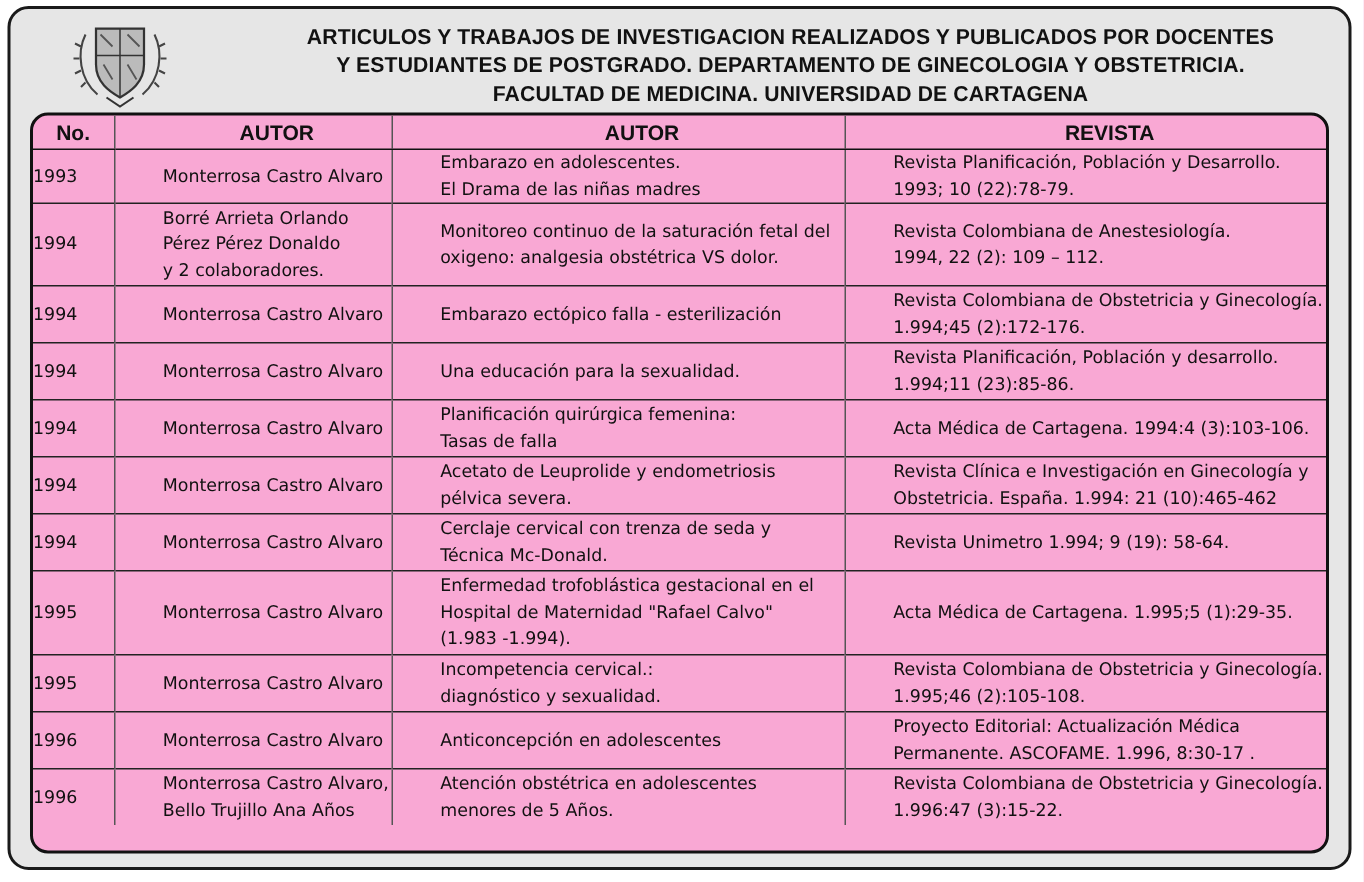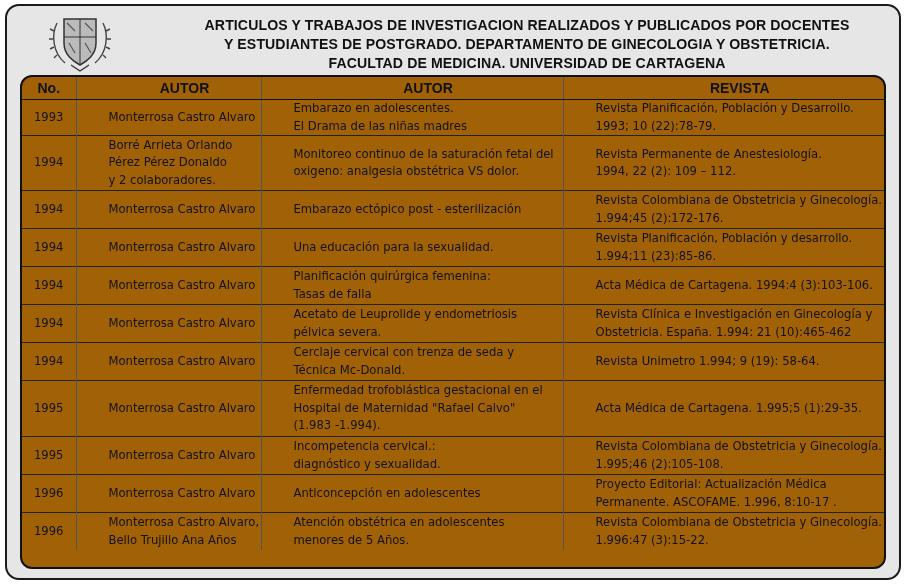--- a/index.html
+++ b/index.html
@@ -10,27 +10,27 @@
   }
   .crest { position:absolute; left:40px; top:7px; width:66px; height:60px; }
   .heading {
     position:absolute; left:150px; top:10px; width:740px; text-align:center;
     font-family:"Liberation Sans", sans-serif; font-weight:bold; font-size:14.4px; line-height:19px; color:#111;
     transform:scaleX(0.98); transform-origin:center top; letter-spacing:0.1px;
   }
   .heading div { white-space:nowrap; }
   .table-wrap {
     position:absolute; left:20px; top:75px; width:866px; height:494px;
-    background:#a16207; border:2px solid #111; border-radius:12px; box-sizing:border-box; overflow:hidden;
+    background:#f9a8d4; border:2px solid #111; border-radius:12px; box-sizing:border-box; overflow:hidden;
   }
   table { border-collapse:collapse; width:100%; table-layout:fixed; font-family:"DejaVu Sans", sans-serif; font-size:11.6px; color:#111; }
   th { font-family:"Liberation Sans", sans-serif; font-weight:bold; font-size:14px; height:22px; border-bottom:1.5px solid #111; text-align:center; padding:0; }
   td { border-top:1.5px solid #222; padding:0 0 0 12px; line-height:17.5px; vertical-align:middle; white-space:nowrap; }
   th + th, td + td { border-left:1.5px solid #555;padding-left:32px; }
-  td.num { text-align:center; padding:0; }
+  td.num { padding:0; }
   td.author { }
   tr.r1 td { height:35px; } tr.r2 td { height:54px; }
   tr.r3 td, tr.r4 td, tr.r5 td, tr.r6 td, tr.r7 td, tr.r9 td, tr.r10 td, tr.r11 td { height:37px; }
   tr.r8 td { height:55px; }
   .line { display:block; }
 </style>
 </head>
 <body>
 
 <div class="frame">
@@ -91,31 +91,31 @@
         <td class="author">
             <span class="line">Borré Arrieta Orlando</span>
             <span class="line">Pérez Pérez Donaldo</span>
             <span class="line">y 2 colaboradores.</span>
           </td>
         <td>
             <span class="line">Monitoreo continuo de la saturación fetal del</span>
             <span class="line">oxigeno: analgesia obstétrica VS dolor.</span>
           </td>
         <td>
-            <span class="line">Revista Permanente de Anestesiología.</span>
+            <span class="line">Revista Colombiana de Anestesiología.</span>
             <span class="line">1994, 22 (2): 109 – 112.</span>
           </td>
       </tr>
       <tr class="r3">
         <td class="num">1994</td>
         <td class="author">
             <span class="line">Monterrosa Castro Alvaro</span>
           </td>
         <td>
-            <span class="line">Embarazo ectópico   post - esterilización</span>
+            <span class="line">Embarazo ectópico   falla - esterilización</span>
           </td>
         <td>
             <span class="line">Revista Colombiana de Obstetricia y Ginecología.</span>
             <span class="line">1.994;45 (2):172-176.</span>
           </td>
       </tr>
       <tr class="r4">
         <td class="num">1994</td>
         <td class="author">
             <span class="line">Monterrosa Castro Alvaro</span>
@@ -199,21 +199,21 @@
       <tr class="r10">
         <td class="num">1996</td>
         <td class="author">
             <span class="line">Monterrosa Castro Alvaro</span>
           </td>
         <td>
             <span class="line">Anticoncepción en adolescentes</span>
           </td>
         <td>
             <span class="line">Proyecto Editorial: Actualización Médica</span>
-            <span class="line">Permanente. ASCOFAME. 1.996, 8:10-17 .</span>
+            <span class="line">Permanente. ASCOFAME. 1.996, 8:30-17 .</span>
           </td>
       </tr>
       <tr class="r11">
         <td class="num">1996</td>
         <td class="author">
             <span class="line">Monterrosa Castro Alvaro,</span>
             <span class="line"> Bello Trujillo Ana Años</span>
           </td>
         <td>
             <span class="line">Atención obstétrica en adolescentes</span>

